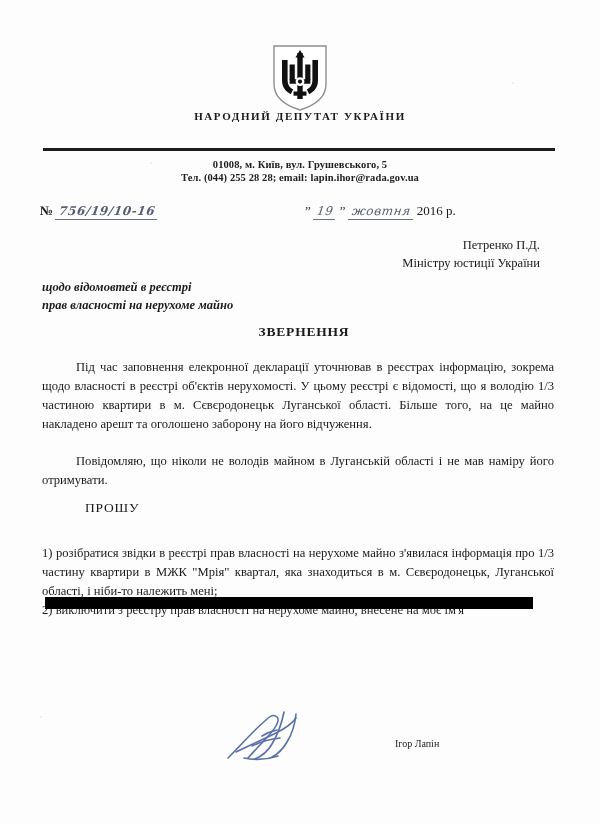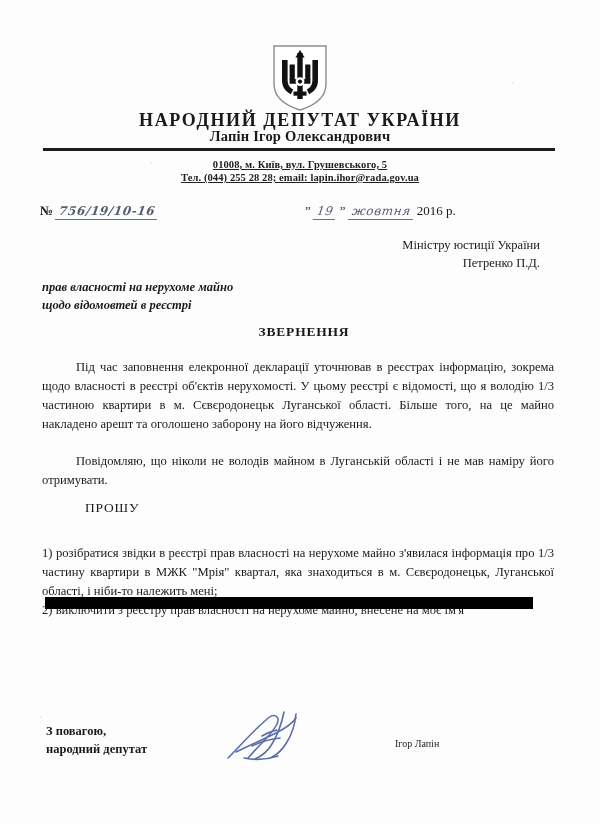--- a/index.html
+++ b/index.html
@@ -33,21 +33,21 @@
     height: 68px;
     display: block;
   }
 
   .org-title {
     position: absolute;
     left: 0; right: 0;
     top: 110px;
     text-align: center;
     font-weight: bold;
-    font-size: 18px;
+    font-size: 11px;
     letter-spacing: 1.6px;
   }
   .org-person {
     position: absolute;
     left: 0; right: 0;
     top: 128px;
     text-align: center;
     font-weight: bold;
     font-size: 14.5px;
     letter-spacing: 0.2px;
@@ -63,21 +63,20 @@
   }
 
   .contact-1, .contact-2 {
     position: absolute;
     left: 0; right: 0;
     text-align: center;
     font-weight: bold;
     font-size: 10.5px;
     letter-spacing: 0.1px;
     color: #202020;
-    text-decoration: underline;
   }
   .contact-1 { top: 159px; }
   .contact-2 { top: 172px; }
 
   
   .regline {
     position: absolute;
     left: 40px;
     top: 203px;
     font-size: 13px;
@@ -239,67 +238,62 @@
         <path d="M18.6 35.2 h20.8 v4.6 h-20.8 Z"></path>
 
         <path d="M22.5 47.5 h13 v4.2 h-13 Z"></path>
         <circle cx="29" cy="37.6" r="4.4" fill="#ffffff"></circle>
         <circle cx="29" cy="37.6" r="2.1" fill="#111111"></circle>
       </g>
     </svg>
   </div>
 
   <div class="org-title">НАРОДНИЙ ДЕПУТАТ УКРАЇНИ</div>
-  <div class="org-person">Лапін Ігор Олександрович</div>
   <div class="rule"></div>
   <div class="contact-1">01008, м. Київ, вул. Грушевського, 5</div>
   <div class="contact-2">Тел. (044) 255 28 28;   email: lapin.ihor@rada.gov.ua</div>
 
   <div class="regline">
     <span class="reg-label">№</span>
     <span class="hand">756/19/10-16</span>
   </div>
 
   <div class="dateline">
     <span class="quote">”</span>
     <span class="hand">19</span>
     <span class="quote">”</span>
     <span class="hand">жовтня</span>
     <span>2016 р.</span>
   </div>
 
   <div class="addressee">
+    <div>Петренко П.Д.</div>
     <div>Міністру юстиції України</div>
-    <div>Петренко П.Д.</div>
   </div>
 
   <div class="subject">
+    <div>щодо відомовтей в реєстрі</div>
     <div>прав власності на нерухоме майно</div>
-    <div>щодо відомовтей в реєстрі</div>
   </div>
 
   <div class="h-zvernennya">ЗВЕРНЕННЯ</div>
 
   <div class="para p1">Під час заповнення елекронної декларації уточнював в реєстрах інформацію, зокрема щодо власності в реєстрі об'єктів нерухомості. У цьому реєстрі є відомості, що я володію 1/3 частиною квартири в м. Сєвєродонецьк Луганської області. Більше того, на це майно накладено арешт та оголошено заборону на його відчуження.</div>
   <div class="para p2">Повідомляю, що ніколи не володів майном в Луганській області і не мав наміру його отримувати.</div>
 
   <div class="h-proshu">ПРОШУ</div>
 
   <div class="listblock">
     <div class="listitem">1) розібратися звідки в реєстрі прав власності на нерухоме майно з'явилася інформація про 1/3 частину квартири в МЖК "Мрія" квартал, яка знаходиться в м. Сєвєродонецьк, Луганської області, і ніби-то належить мені;</div>
     <div class="listitem">2) виключити з реєстру прав власності на нерухоме майно, внесене на моє ім'я</div>
   </div>
 
   <div class="redaction"></div>
 
 
-  <div class="sig-left">
-    <div>З повагою,</div>
-    <div>народний депутат</div>
-  </div>
 
   <div class="sig-mark">
     <svg viewBox="0 0 96 60">
       <g fill="none" stroke="#5a6fa8" stroke-width="1.6" stroke-linecap="round">
         <path d="M6 52 C18 40 30 26 44 14 C48 10 52 8 55 11 C58 14 54 21 48 28 C42 35 34 43 26 52"></path>
         <path d="M14 46 C26 40 40 34 54 27 C62 23 70 18 74 12"></path>
         <path d="M62 6 C60 16 56 28 50 38 C46 45 40 50 33 53"></path>
         <path d="M74 8 C73 18 70 28 65 36 C61 43 56 48 50 51"></path>
         <path d="M30 40 C38 36 48 33 58 32"></path>
         <path d="M40 30 C45 27 50 25 55 24"></path>

